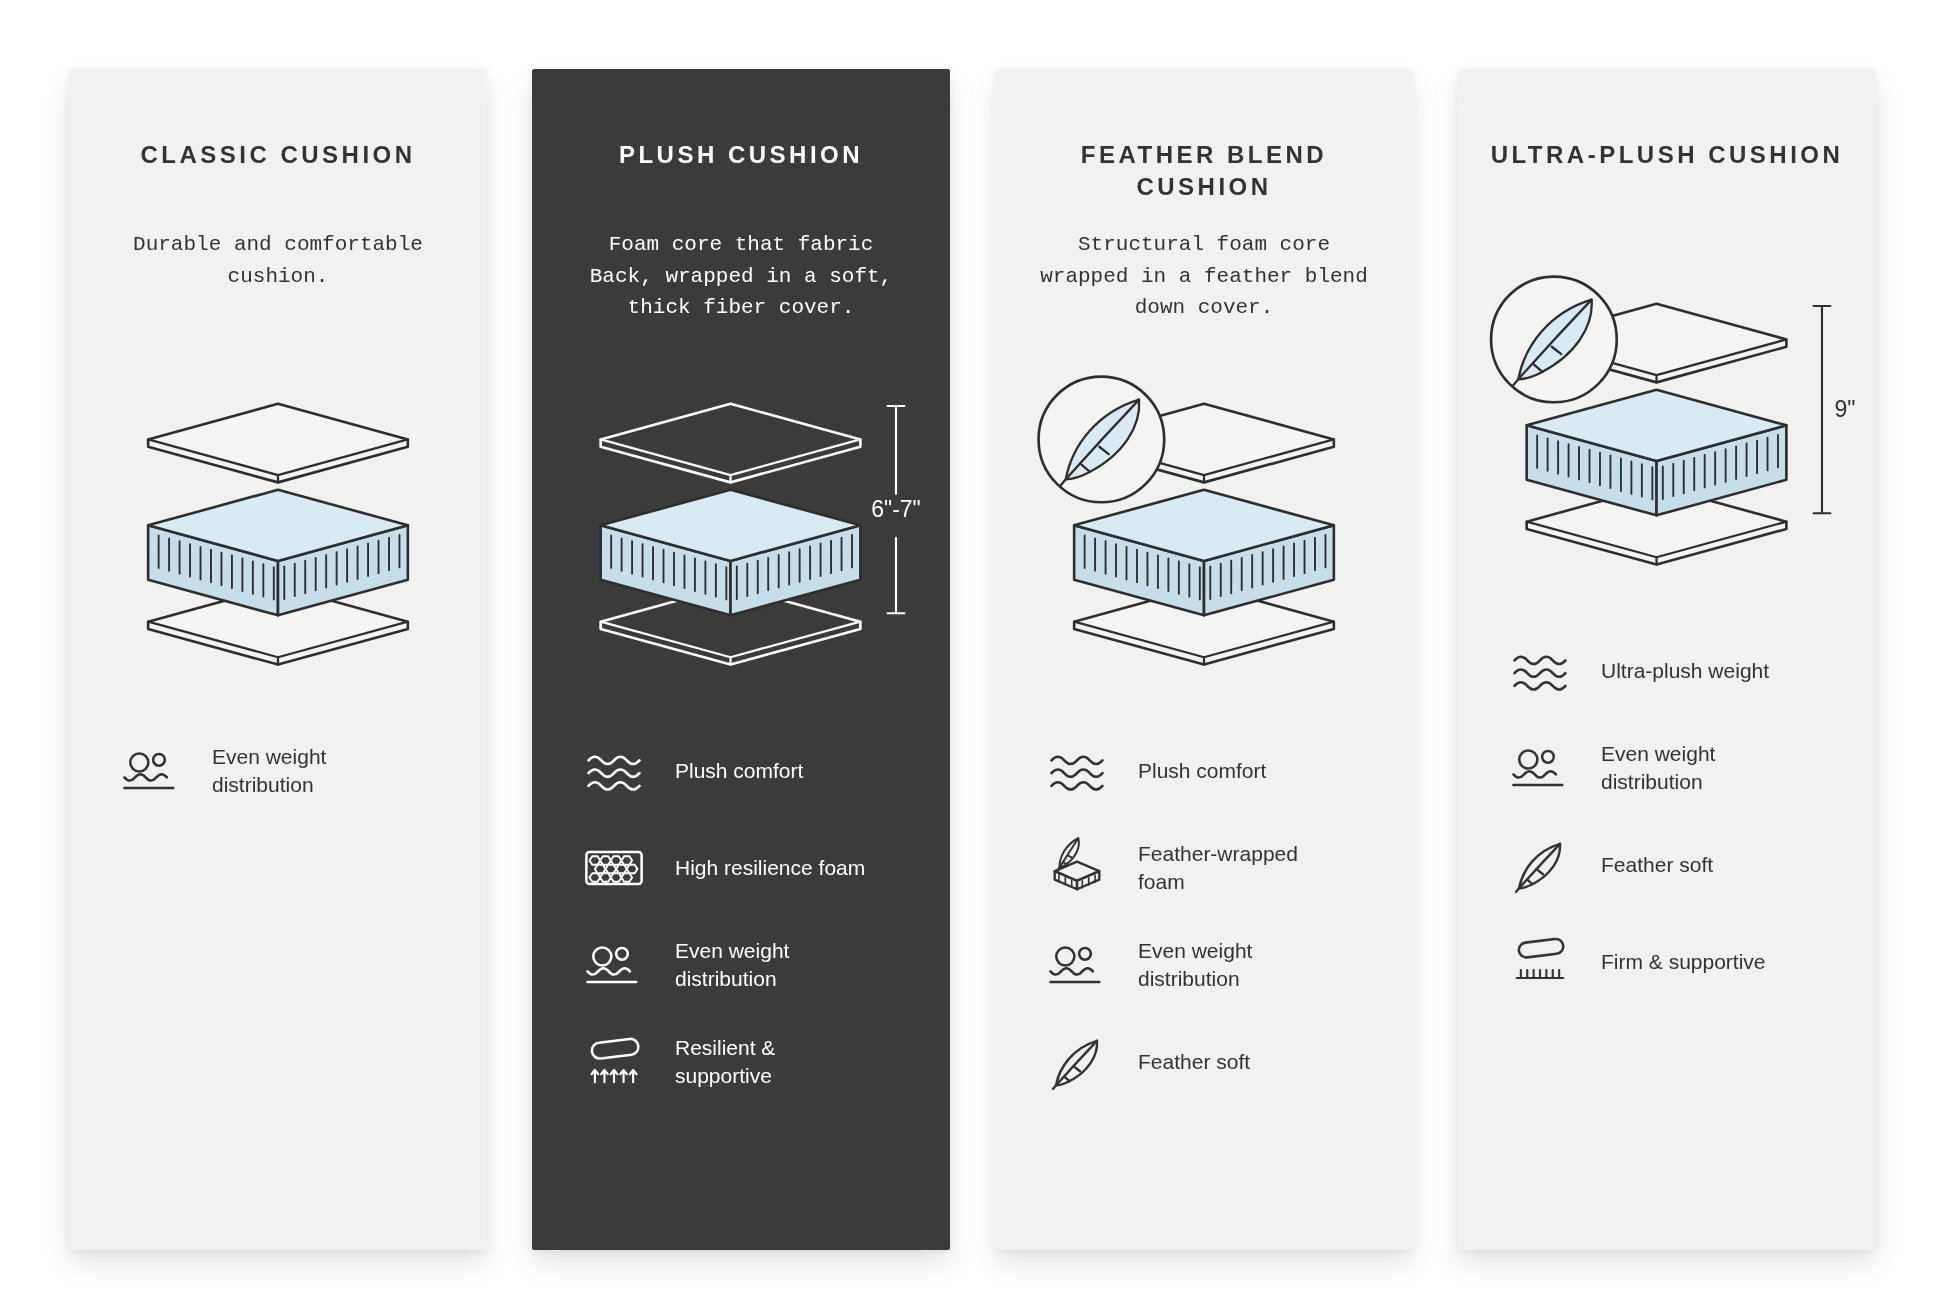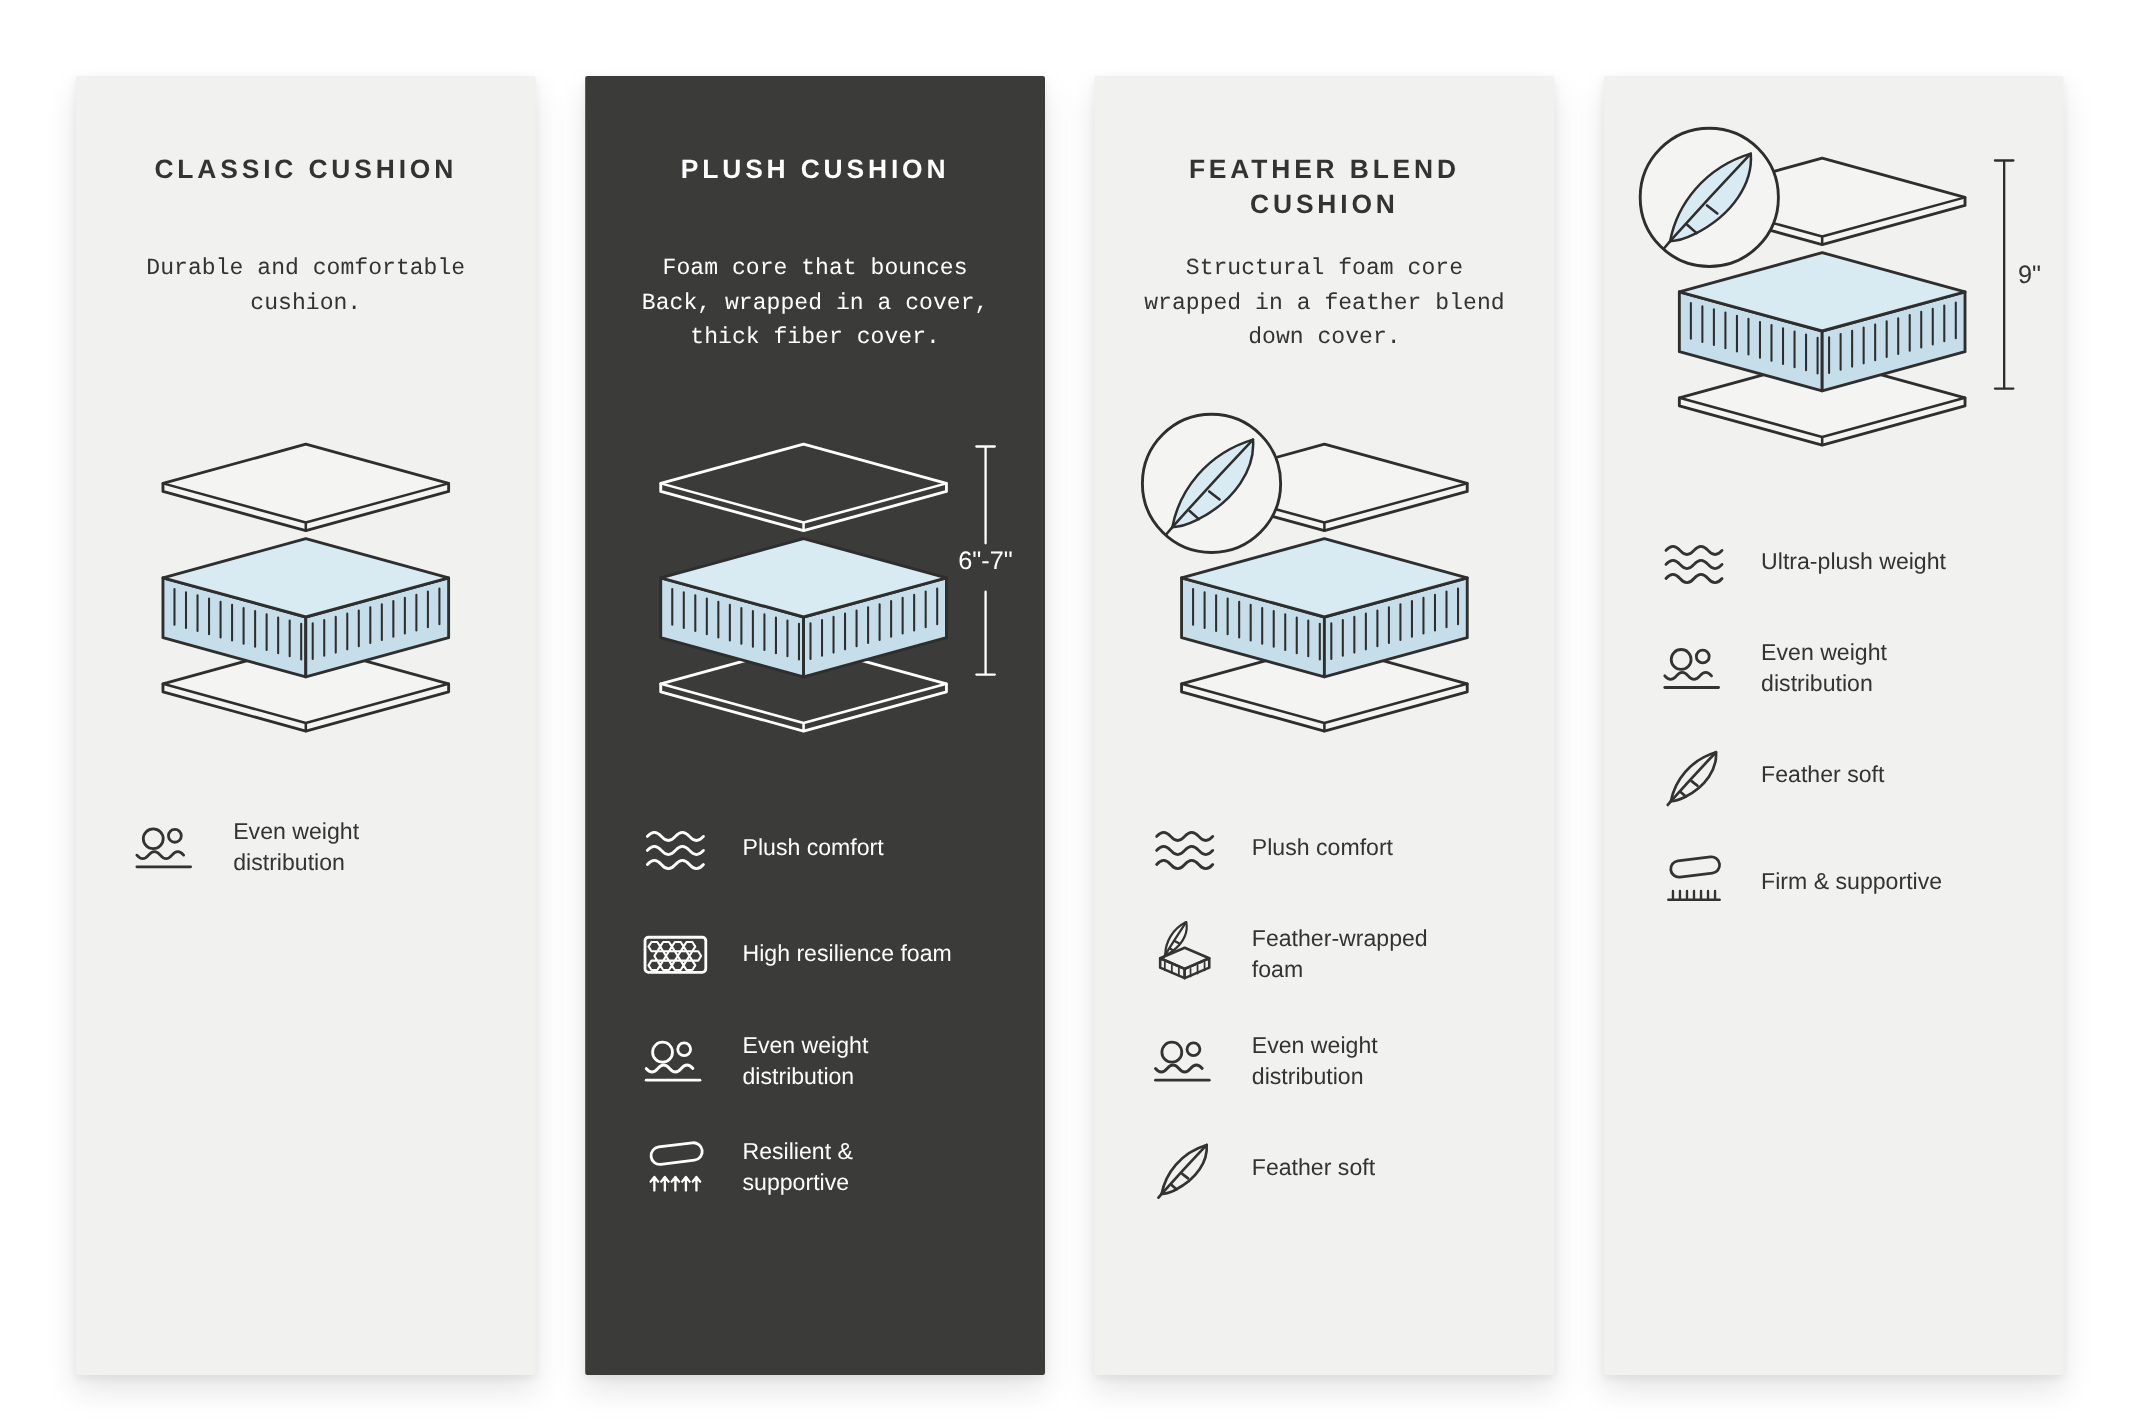--- a/index.html
+++ b/index.html
@@ -146,21 +146,21 @@
         <svg class="ficon" viewBox="0 0 64 64">
             <use href="#g-weight"></use>
           </svg>
         <span class="flabel">Even weight distribution</span>
       </li>
     </ul>
   </section>
 
   <section class="panel dark">
     <h2 class="title">PLUSH CUSHION</h2>
-    <p class="desc">Foam core that bounces Back, wrapped in a cover, thick fiber cover.</p>
+    <p class="desc">Foam core that fabric Back, wrapped in a soft, thick fiber cover.</p>
     <div class="diagram">
       <svg viewBox="-40 -54 380 318">
         <use href="#g-stack"></use>
         <g style="stroke:var(--line)" stroke-width="2" stroke-linecap="round">
           <path fill="none" d="M290 8H306M298 8V92M298 134V206M290 206H306"></path>
           <text x="298" y="114" text-anchor="middle" style="fill:var(--text);stroke:none">6"-7"</text>
         </g>
       </svg>
     </div>
     <ul class="features">
@@ -222,20 +222,21 @@
       <li class="feature">
         <svg class="ficon" viewBox="0 0 64 64">
             <use href="#g-featheronly"></use>
           </svg>
         <span class="flabel">Feather soft</span>
       </li>
     </ul>
   </section>
 
   <section class="panel light">
+    <h2 class="title">ULTRA-PLUSH CUSHION</h2>
     <div class="diagram">
       <svg viewBox="-40 -54 380 318">
         <use href="#g-stack"></use>
         <use href="#g-feather-badge" x="42" y="40"></use>
         <g style="stroke:var(--line)" stroke-width="2" stroke-linecap="round">
           <path fill="none" d="M290 8H306M298 8V206M290 206H306"></path>
           <text x="310" y="114" text-anchor="start" style="fill:var(--text);stroke:none">9"</text>
         </g>
       </svg>
     </div>

